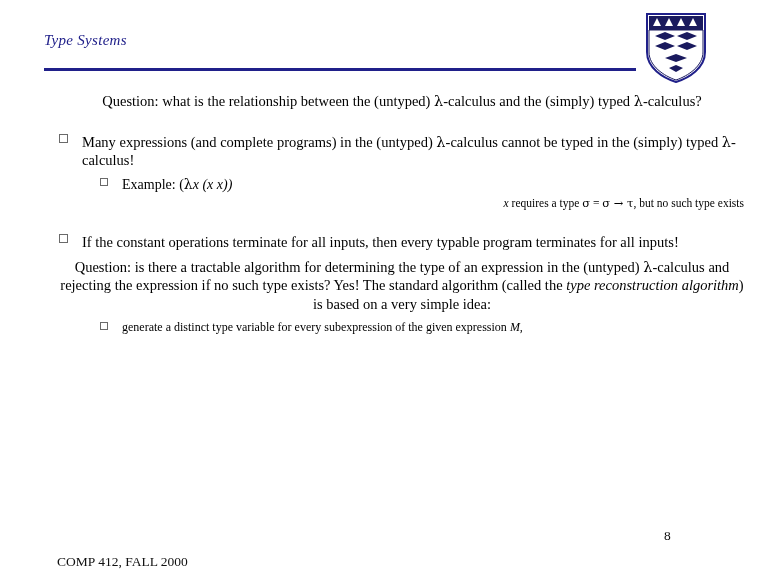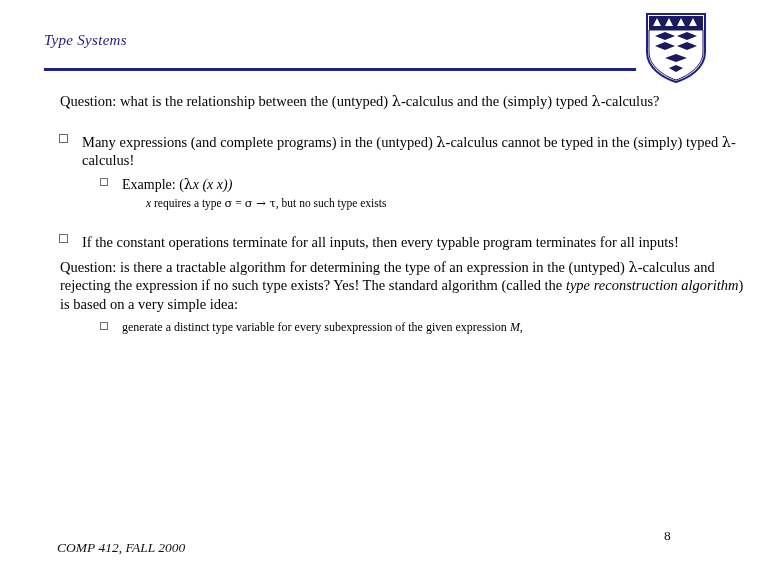--- a/index.html
+++ b/index.html
@@ -57,20 +57,21 @@
   }
   .para {
     position: relative;
     font-size: 14.5px;
     line-height: 1.28;
     margin-bottom: 4px;
   }
   .lvl1 {
     padding-left: 16px;
     text-indent: 0;
+    text-align: center;
   }
   .bulleted {
     position: relative;
     padding-left: 38px;
     margin-top: 22px;
     margin-bottom: 7px;
     font-size: 14.5px;
     line-height: 1.25;
   }
   .bulleted > .bullet {
@@ -100,20 +101,21 @@
     border: 1px solid #6a6a6a;
     box-sizing: border-box;
     background: #ffffff;
   }
   .subsub {
     padding-left: 102px;
     font-size: 11.5px;
     line-height: 1.25;
     margin-top: 3px;
     margin-bottom: 6px;
+    text-align: right;
   }
   .deep {
     position: relative;
     padding-left: 78px;
     margin-top: 7px;
     margin-bottom: 5px;
     font-size: 12px;
     line-height: 1.26;
   }
   .deep > .bullet {
@@ -125,22 +127,21 @@
     border: 1px solid #6a6a6a;
     box-sizing: border-box;
     background: #ffffff;
   }
   i, .it { font-style: italic; }
   .greek { font-family: "DejaVu Serif", serif; font-style: normal; }
   
   .footer-left {
     position: absolute;
     left: 57px;
-    top: 540px;
-    font-style: italic;
+    top: 554px;
     font-size: 13.5px;
     color: #111111;
     font-family: "Liberation Serif", serif;
     text-align: right;
   }
   .footer-page {
     position: absolute;
     left: 664px;
     top: 528px;
     font-size: 13.5px;

